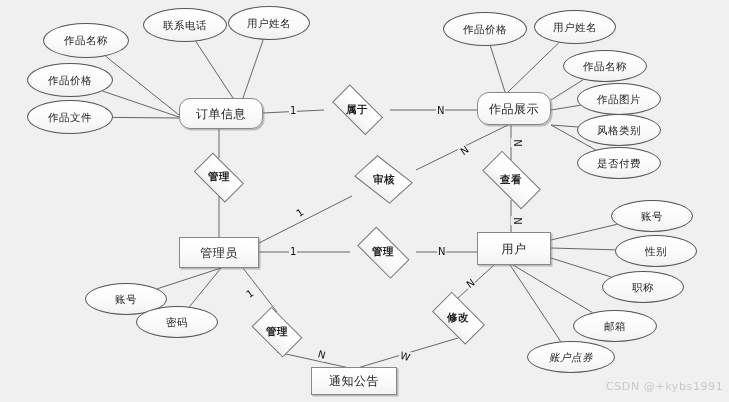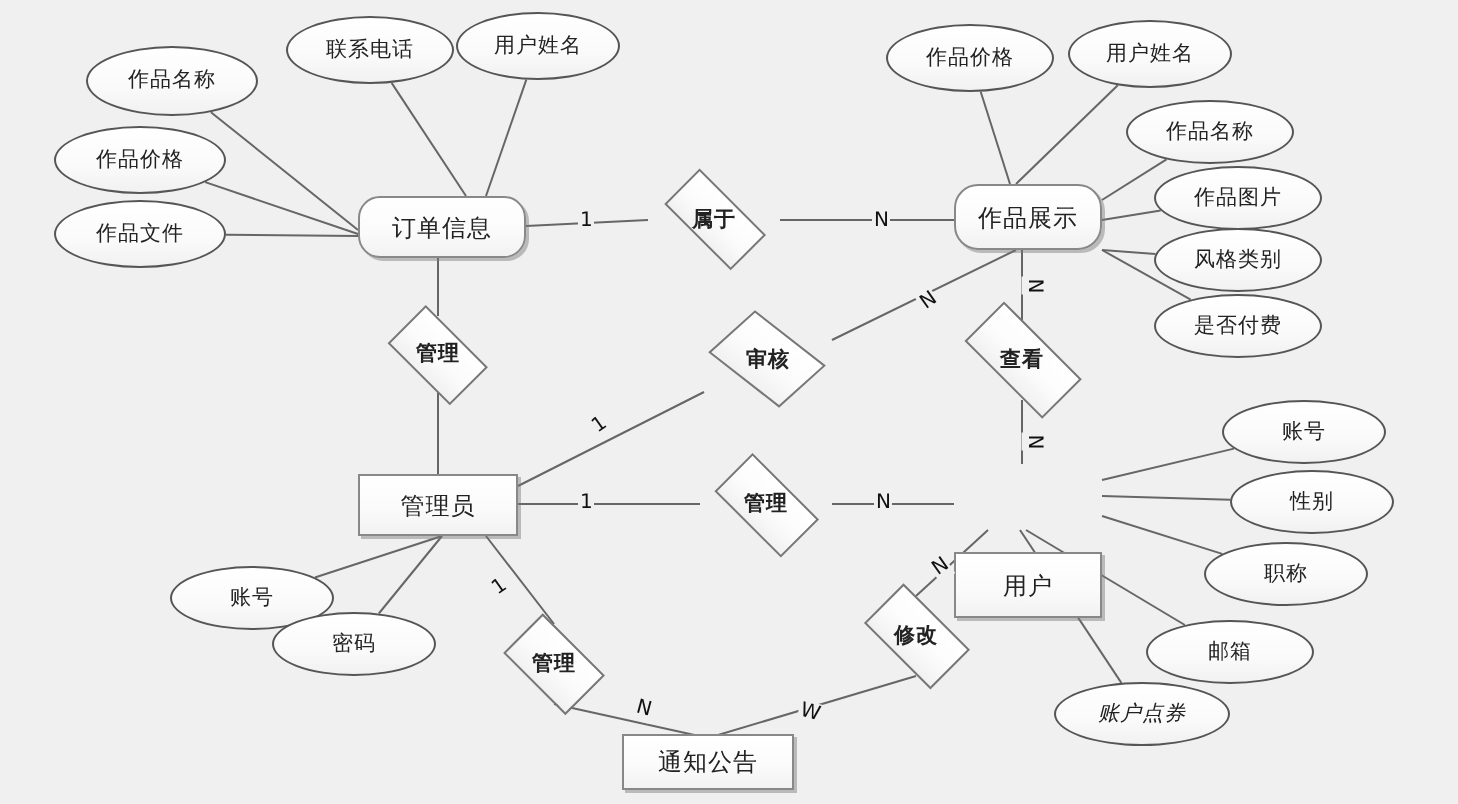--- a/index.html
+++ b/index.html
@@ -132,21 +132,21 @@
   <div id="nodes-layer">
       <div class="node entity" style="left: 179px; top: 98px; width: 84px; height: 31px; border-radius: 11px;">
         <span>订单信息</span>
       </div>
       <div class="node entity" style="left: 477px; top: 92px; width: 74px; height: 33px; border-radius: 12px;">
         <span>作品展示</span>
       </div>
       <div class="node entity" style="left: 179px; top: 237px; width: 80px; height: 31px;">
         <span>管理员</span>
       </div>
-      <div class="node entity" style="left: 477px; top: 232px; width: 74px; height: 33px; margin-top: 44px;">
+      <div class="node entity" style="left: 477px; top: 232px; width: 74px; height: 33px;">
         <span>用户</span>
       </div>
       <div class="node entity" style="left: 311px; top: 367px; width: 86px; height: 28px;">
         <span>通知公告</span>
       </div>
       <div class="node attr" style="left: 43px; top: 23px; width: 86px; height: 35px;">
         <span>作品名称</span>
       </div>
       <div class="node attr" style="left: 143px; top: 8px; width: 84px; height: 34px;">
         <span>联系电话</span>
@@ -234,13 +234,14 @@
       <div class="card-label" style="left: 512px; top: 137px; background: rgb(240, 240, 240); transform: rotate(90deg);">N</div>
       <div class="card-label" style="left: 512px; top: 215px; background: rgb(240, 240, 240); transform: rotate(90deg);">N</div>
       <div class="card-label" style="left: 289px; top: 246px; background: rgb(240, 240, 240);">1</div>
       <div class="card-label" style="left: 437px; top: 246px; background: rgb(240, 240, 240);">N</div>
       <div class="card-label" style="left: 246px; top: 288px; background: rgb(240, 240, 240); transform: rotate(-35deg);">1</div>
       <div class="card-label" style="left: 317px; top: 349px; background: rgb(240, 240, 240); transform: rotate(15deg);">N</div>
       <div class="card-label" style="left: 466px; top: 278px; background: rgb(240, 240, 240); transform: rotate(-35deg);">N</div>
       <div class="card-label" style="left: 399px; top: 351px; background: rgb(240, 240, 240); transform: rotate(15deg);">W</div>
     </div>
 
+  <div class="watermark" style="left: 606px; top: 380px;">CSDN @+kybs1991</div>
 </div>
 
 </body></html>

